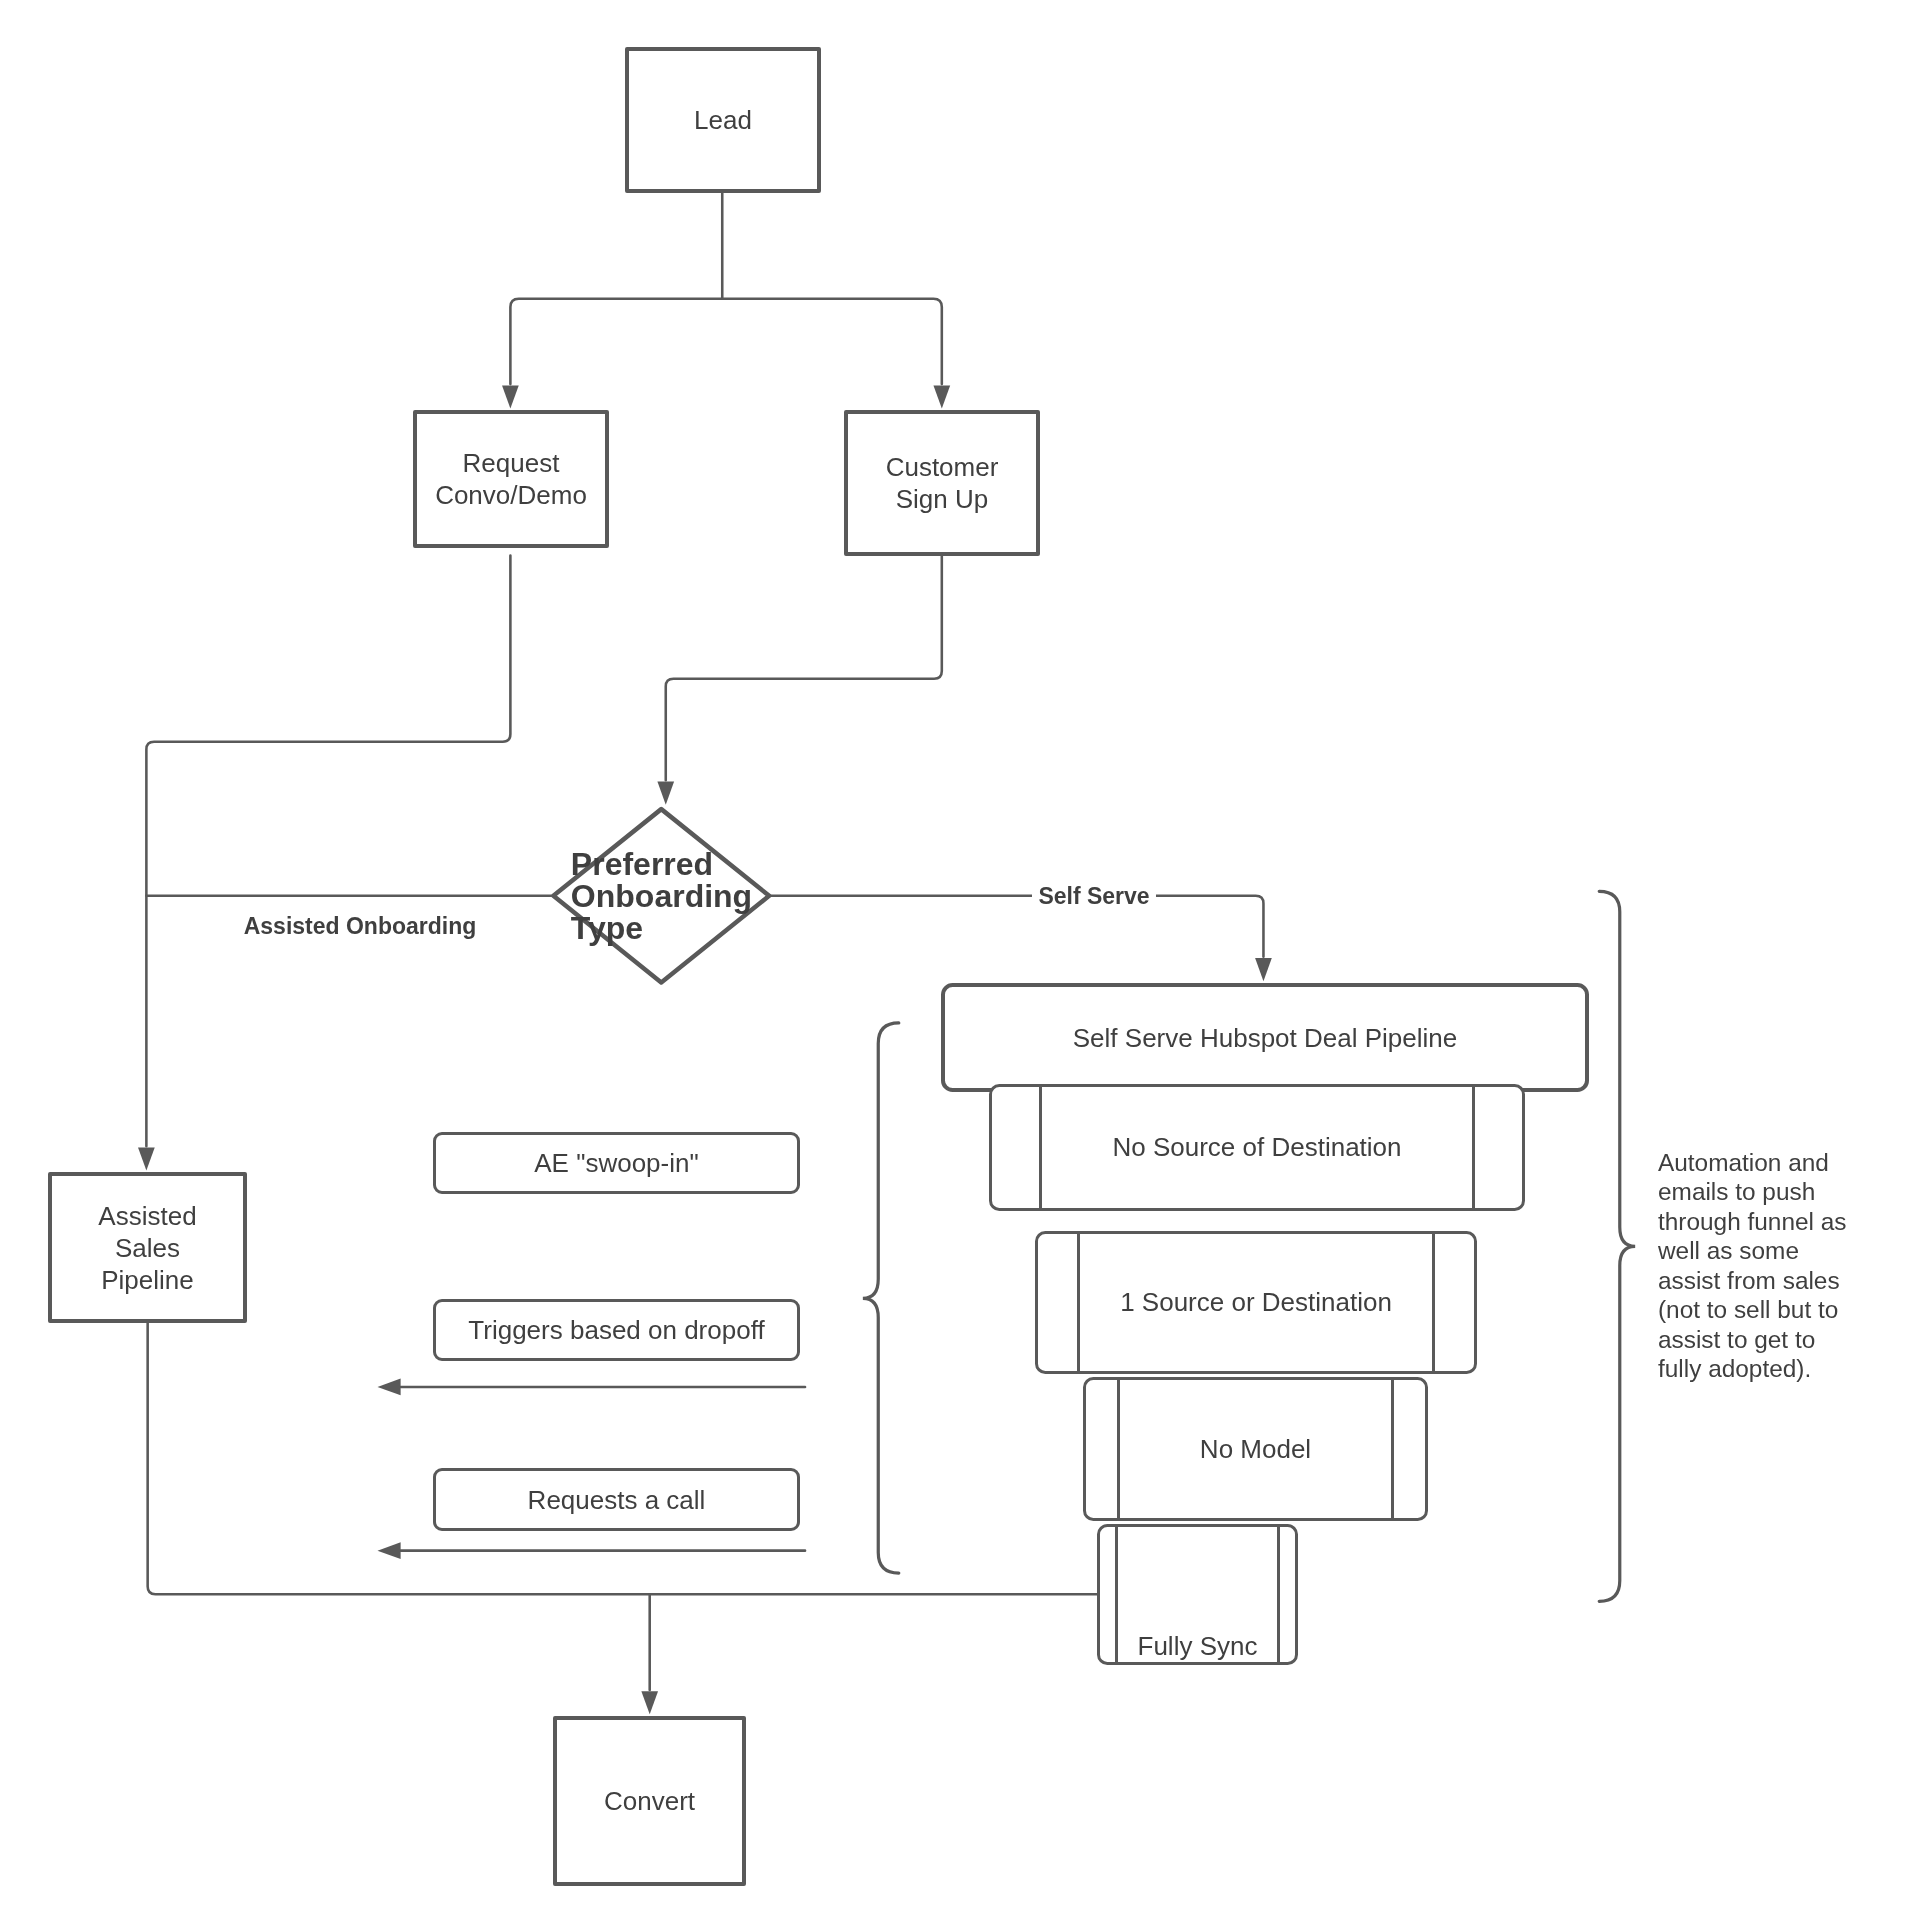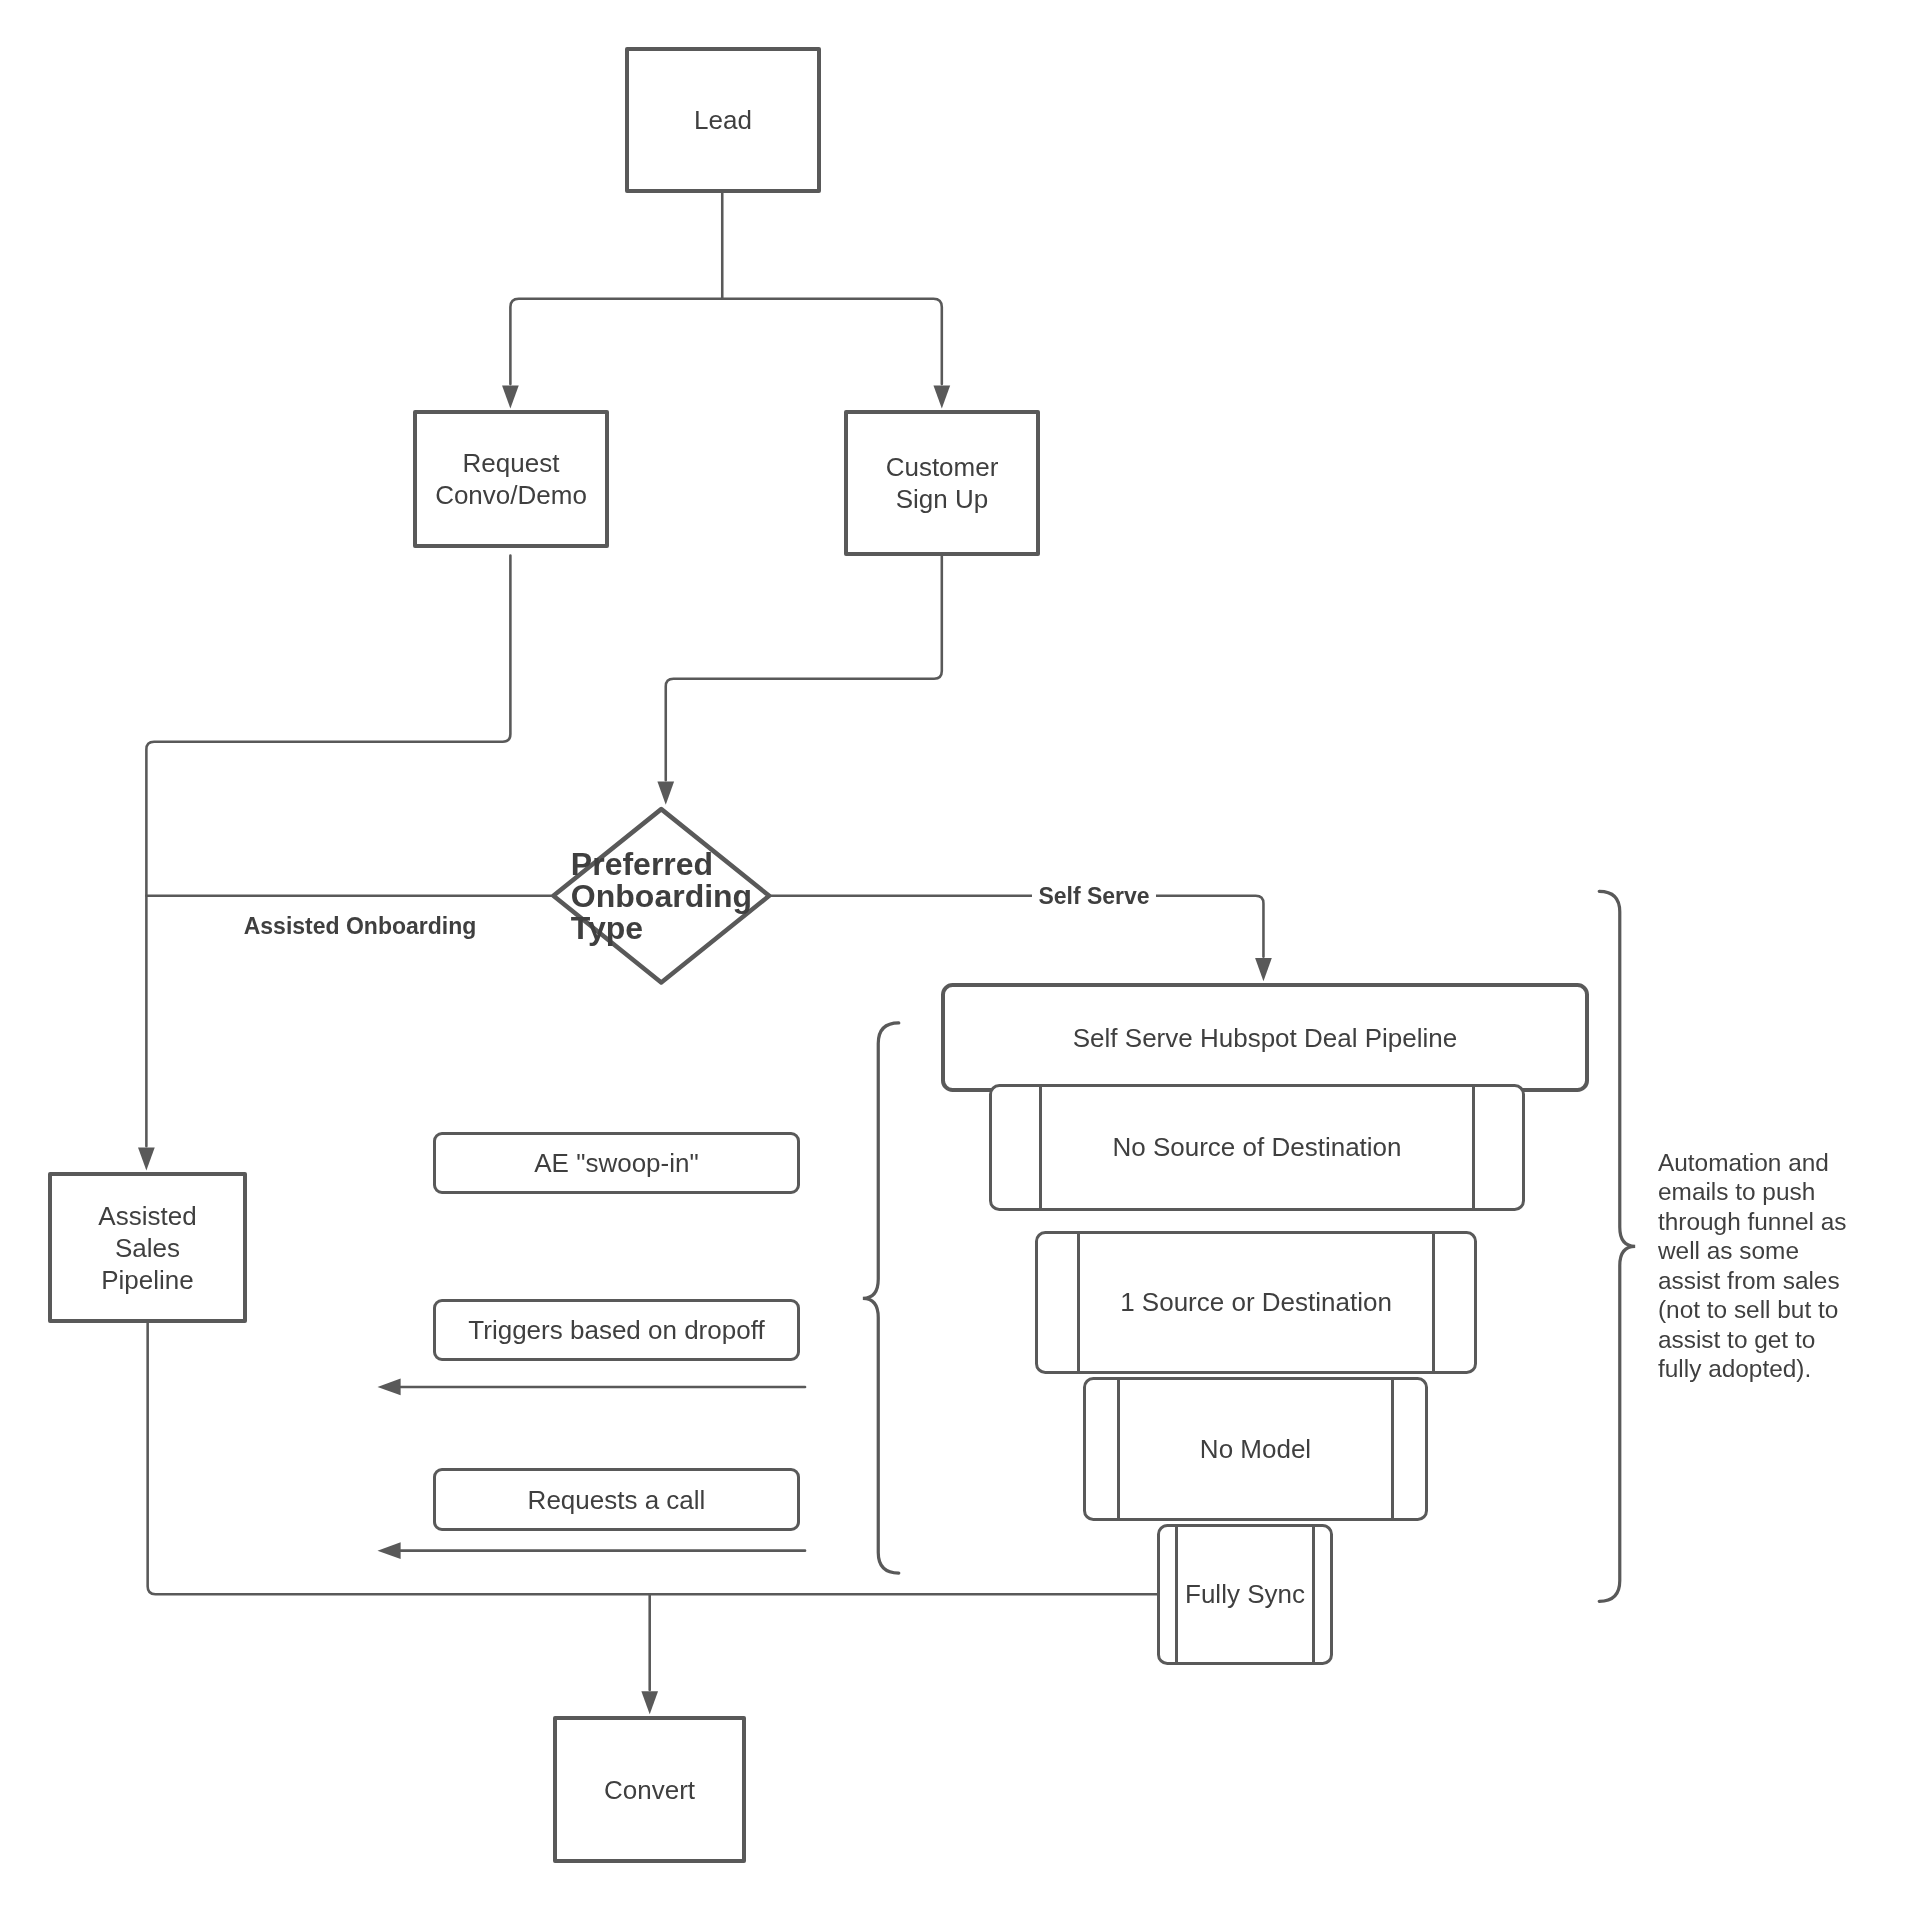--- a/index.html
+++ b/index.html
@@ -158,27 +158,27 @@
     <div class="sideline" style="right:39px;"></div>
     <span>1 Source or Destination</span>
   </div>
 
   <div class="pproc" style="left:1083px;top:1377px;width:345px;height:144px;">
     <div class="sideline" style="left:31px;"></div>
     <div class="sideline" style="right:31px;"></div>
     <span>No Model</span>
   </div>
 
-  <div class="pproc" style="left:1157px;top:1524px;width:176px;height:141px;">
+  <div class="pproc" style="left:1097px;top:1524px;width:201px;height:141px;align-items:flex-end;">
     <div class="sideline" style="left:15.4px;"></div>
     <div class="sideline" style="right:15.4px;"></div>
     <span>Fully Sync</span>
   </div>
 
-  <div class="node" style="left:553px;top:1716px;width:193px;height:147px;">
+  <div class="node" style="left:553px;top:1716px;width:193px;height:170px;">
     <span>Convert</span>
   </div>
 
   <div class="edge-label" style="left:360px;top:926px;">
     <span>Assisted Onboarding</span>
   </div>
 
   <div class="edge-label on-line" style="left:1094px;top:896px;">
     <span>Self Serve</span>
   </div>

